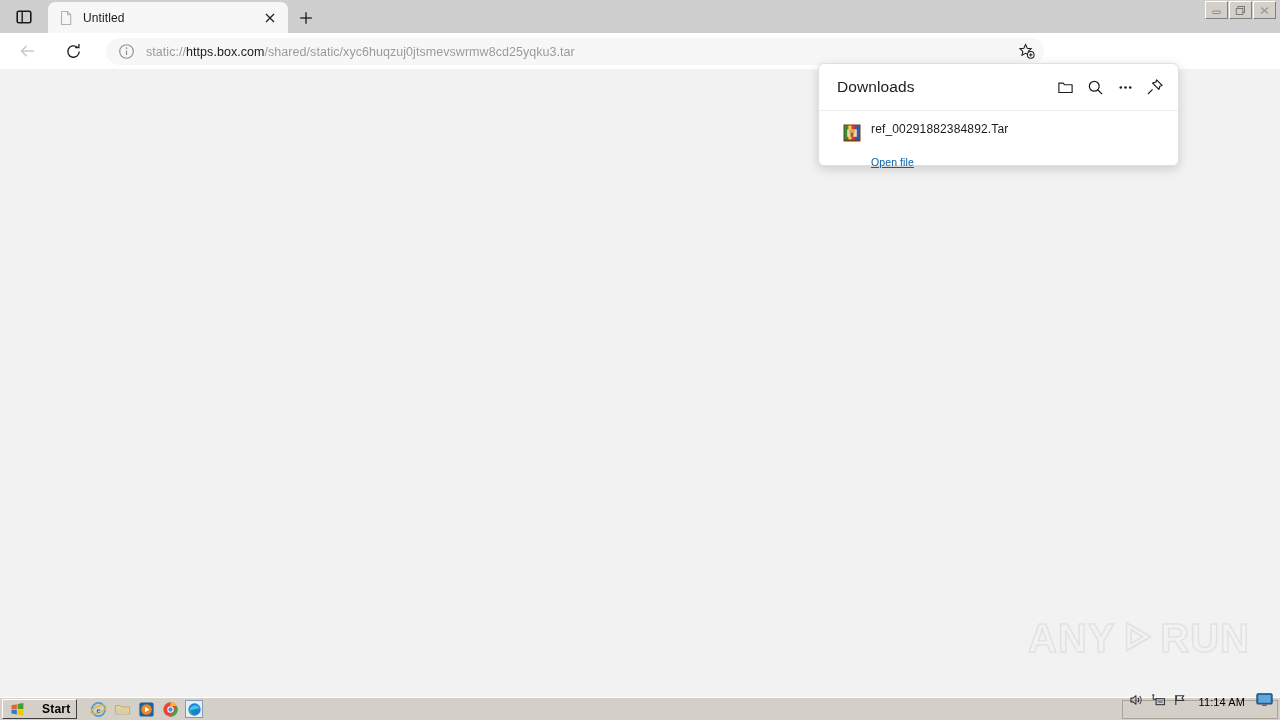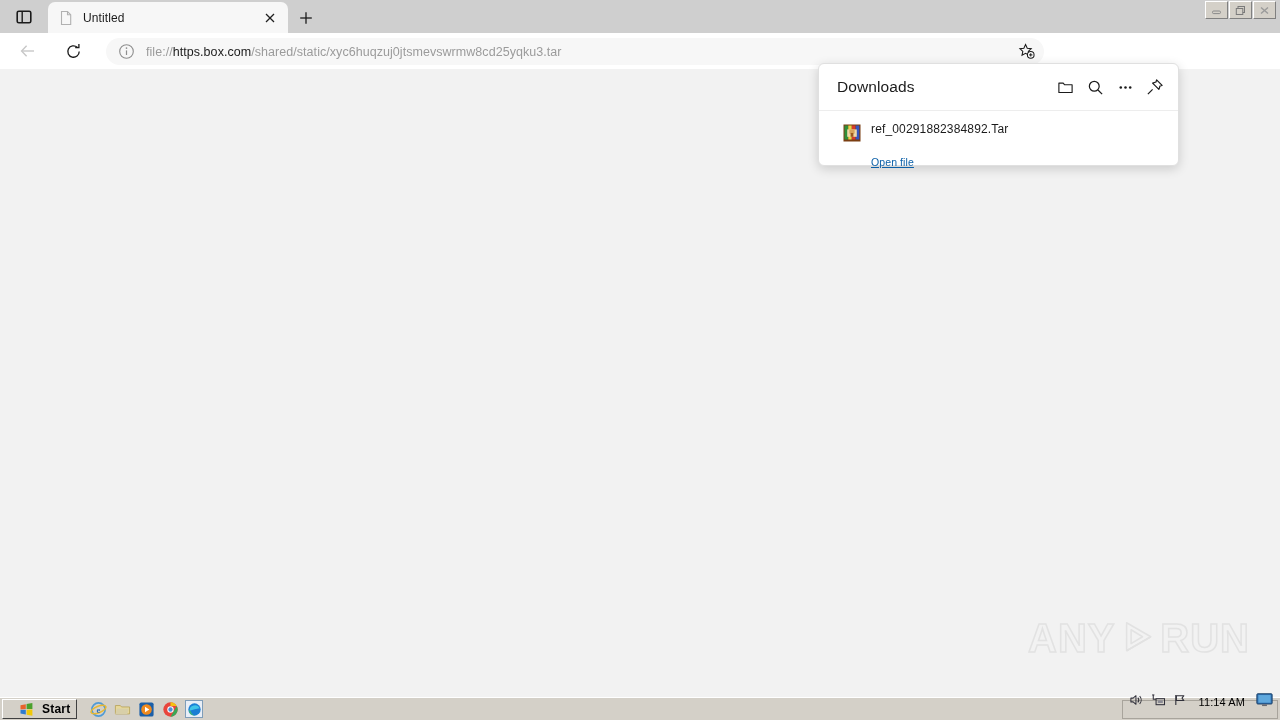--- a/index.html
+++ b/index.html
@@ -137,22 +137,22 @@
     font-family: "Liberation Sans", sans-serif;
   }
 
   
   .taskbar {
     position: absolute; left: 0; top: 697px; width: 1280px; height: 23px;
     background: #d4d0c8; border-top: 1px solid #ffffff;
     display: flex; align-items: center;
   }
   .start-btn {
-    margin-left: 2px; height: 20px; display: flex; align-items: center; gap: 8px;
-    padding: 0 6px 0 16px; background: #d4d0c8;
+    margin-left: 2px; height: 20px; display: flex; align-items: center; gap: 17px;
+    padding: 0 6px 0 7px; background: #d4d0c8;
     border: 1px solid #ffffff; border-right-color: #404040; border-bottom-color: #404040;
   }
   .start-label { font-size: 12px; font-weight: bold; color: #000; letter-spacing: .2px; }
   .quicklaunch { display: flex; align-items: center; gap: 6px; margin-left: 12px; }
   .ql-item { width: 18px; height: 18px; display: flex; align-items: center; justify-content: center; }
   .ql-item.active { border: 1px solid #7f9db9; background: #e8eef7; }
 
   .tray {
     position: absolute; right: 2px; top: 2px; height: 19px;
     display: flex; align-items: center; gap: 7px; padding: 0 4px 16px 6px;
@@ -231,21 +231,21 @@
         <polyline points="13.9,0.9 13.9,4.6 10.2,4.6" fill="none" stroke="#1b1b1b" stroke-width="1.3"></polyline>
       </svg>
     </div>
 
     <div class="omnibox">
       <svg class="info-icon" viewBox="0 0 17 17">
         <circle cx="8.5" cy="8.5" r="6.8" fill="none" stroke="#8e8e8e" stroke-width="1.1"></circle>
         <line x1="8.5" y1="7.4" x2="8.5" y2="12" stroke="#8e8e8e" stroke-width="1.2"></line>
         <circle cx="8.5" cy="5.1" r="0.85" fill="#8e8e8e"></circle>
       </svg>
-      <span class="url"><span>file://</span><span class="host">https.box.com</span><span>/shared/static/xyc6huqzuj0jtsmevswrmw8cd25yqku3.tar</span></span>
+      <span class="url"><span>static://</span><span class="host">https.box.com</span><span>/shared/static/xyc6huqzuj0jtsmevswrmw8cd25yqku3.tar</span></span>
       <span class="omnibox-fav">
         <svg width="17" height="17" viewBox="0 0 18 18">
           <path d="M8 1.6l1.8 3.9 4.2.5-3.1 2.9.85 4.1L8 11l-3.75 2 .85-4.1L2 6l4.2-.5z" fill="none" stroke="#1b1b1b" stroke-width="1.1"></path>
           <circle cx="13.5" cy="12.6" r="3.5" fill="#fff" stroke="#1b1b1b" stroke-width="1.1"></circle>
           <line x1="13.5" y1="10.8" x2="13.5" y2="14.4" stroke="#1b1b1b" stroke-width="1.1"></line>
           <line x1="11.7" y1="12.6" x2="15.3" y2="12.6" stroke="#1b1b1b" stroke-width="1.1"></line>
         </svg>
       </span>
     </div>
 

